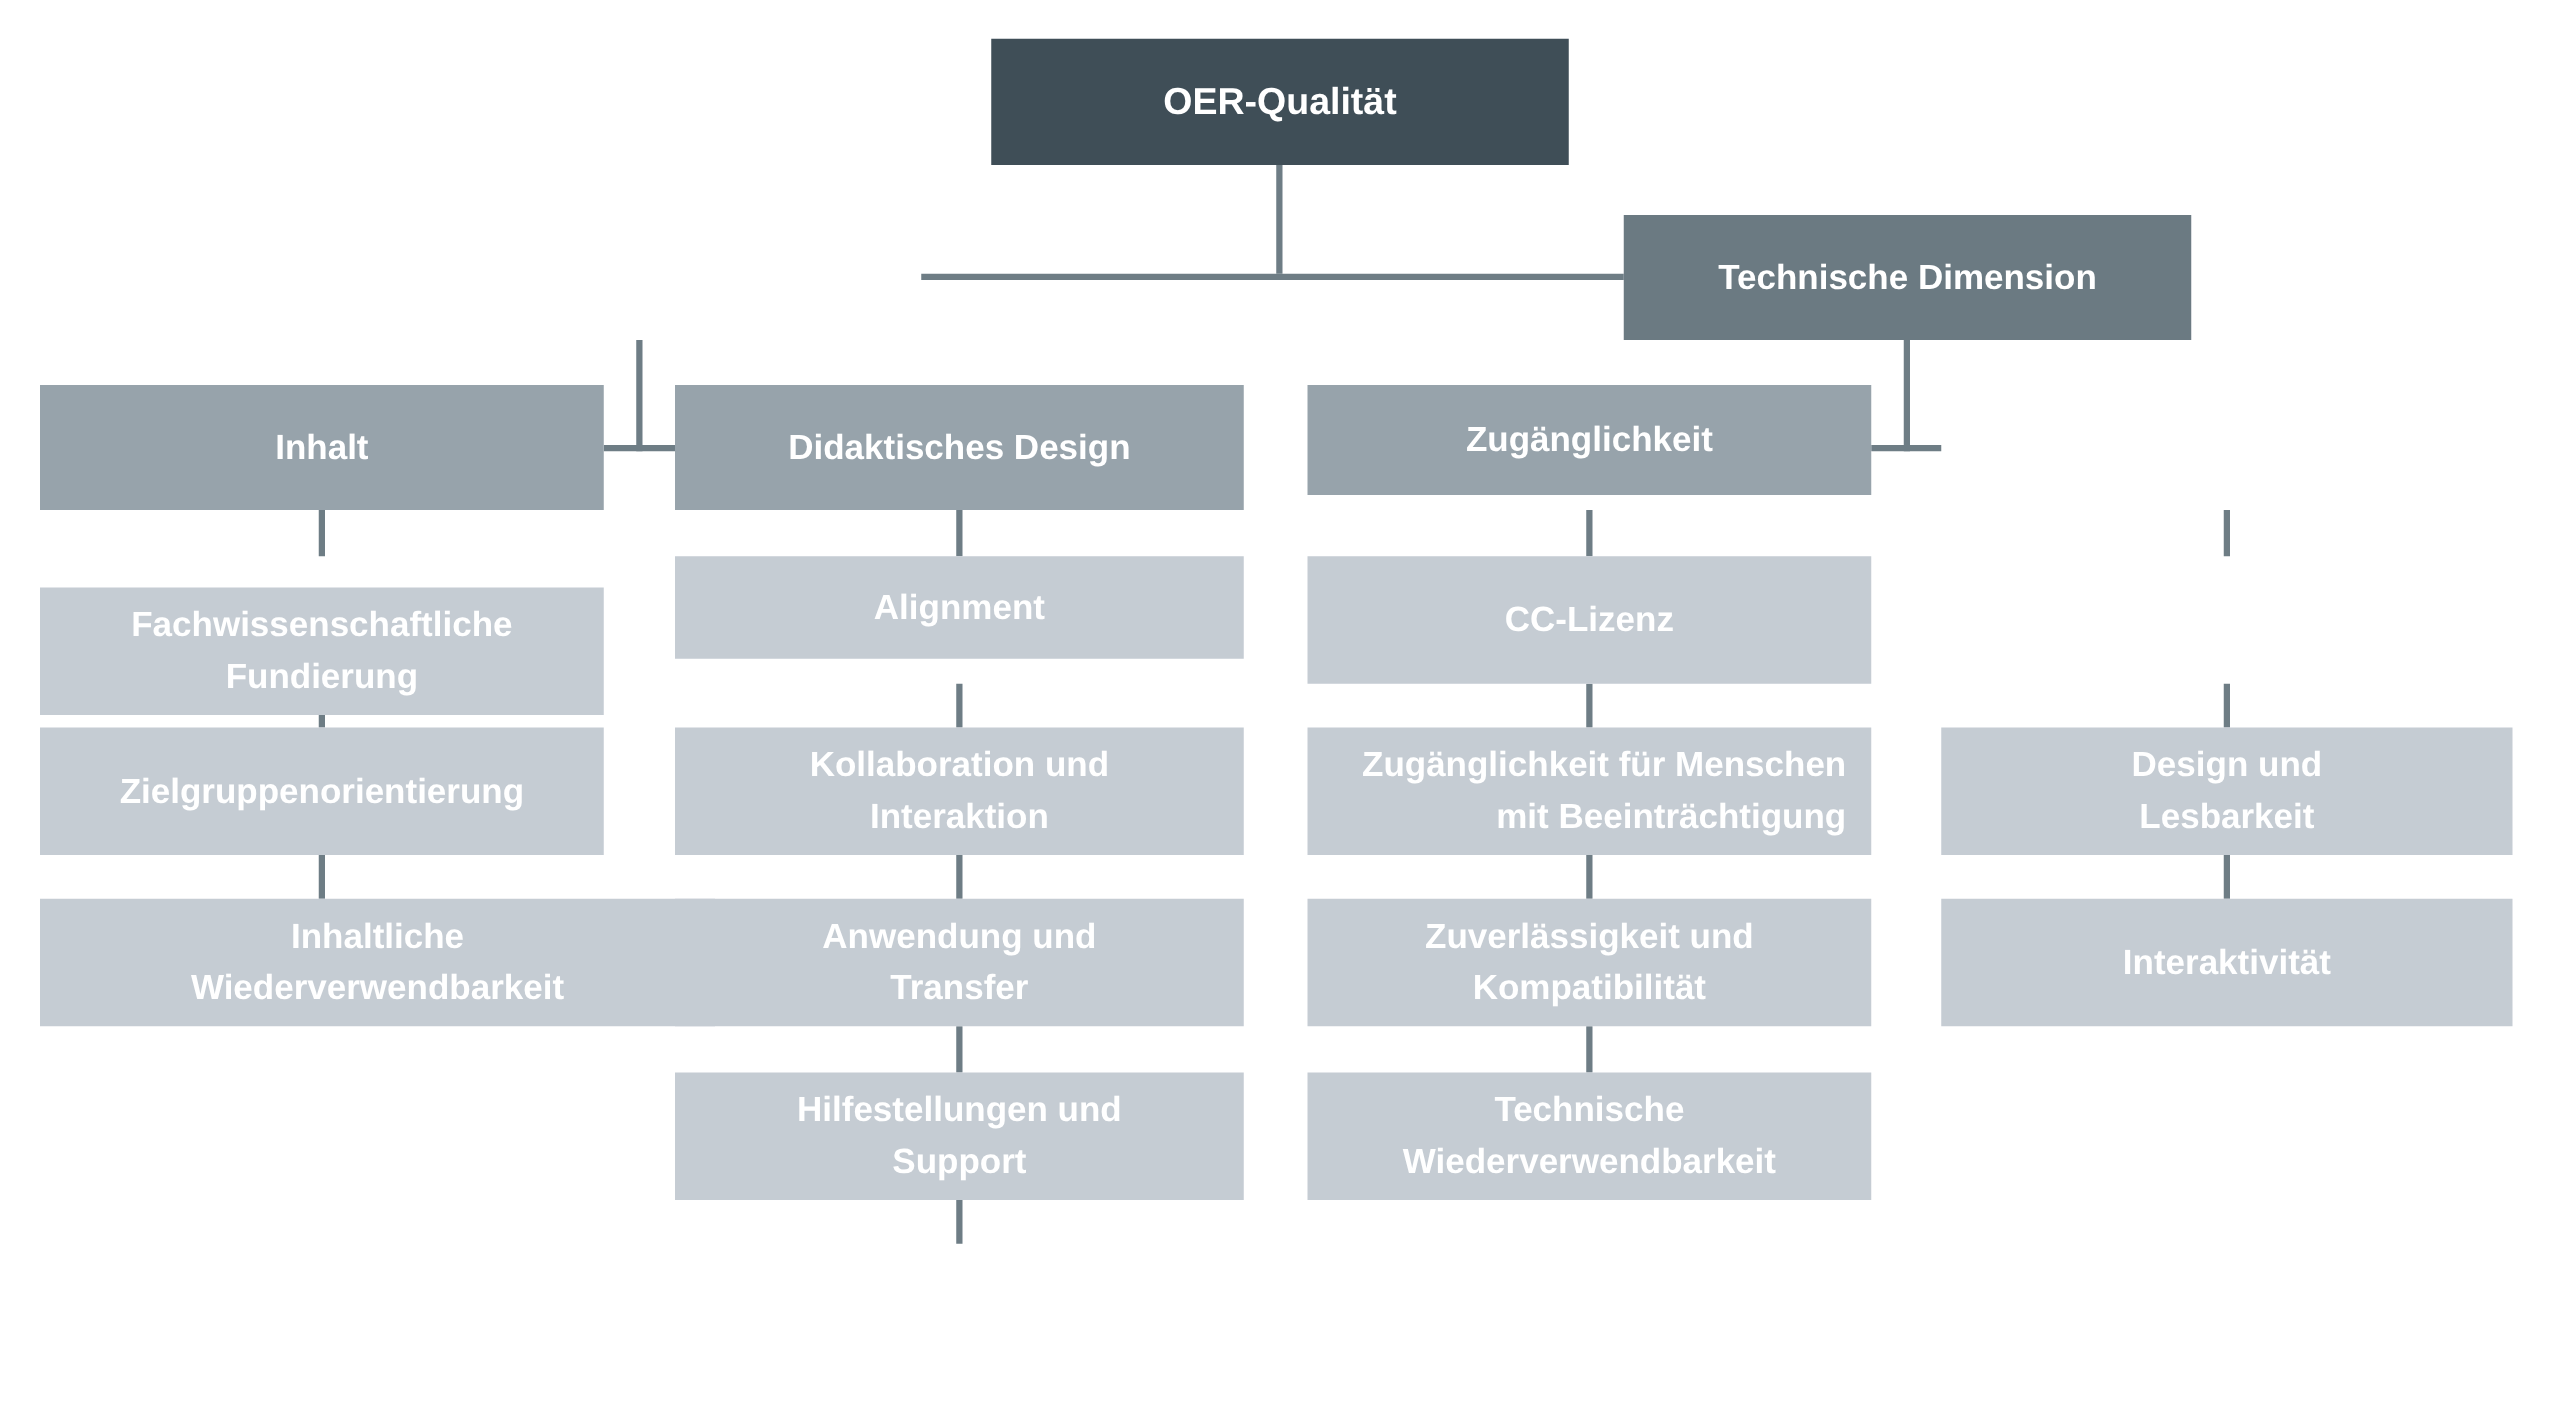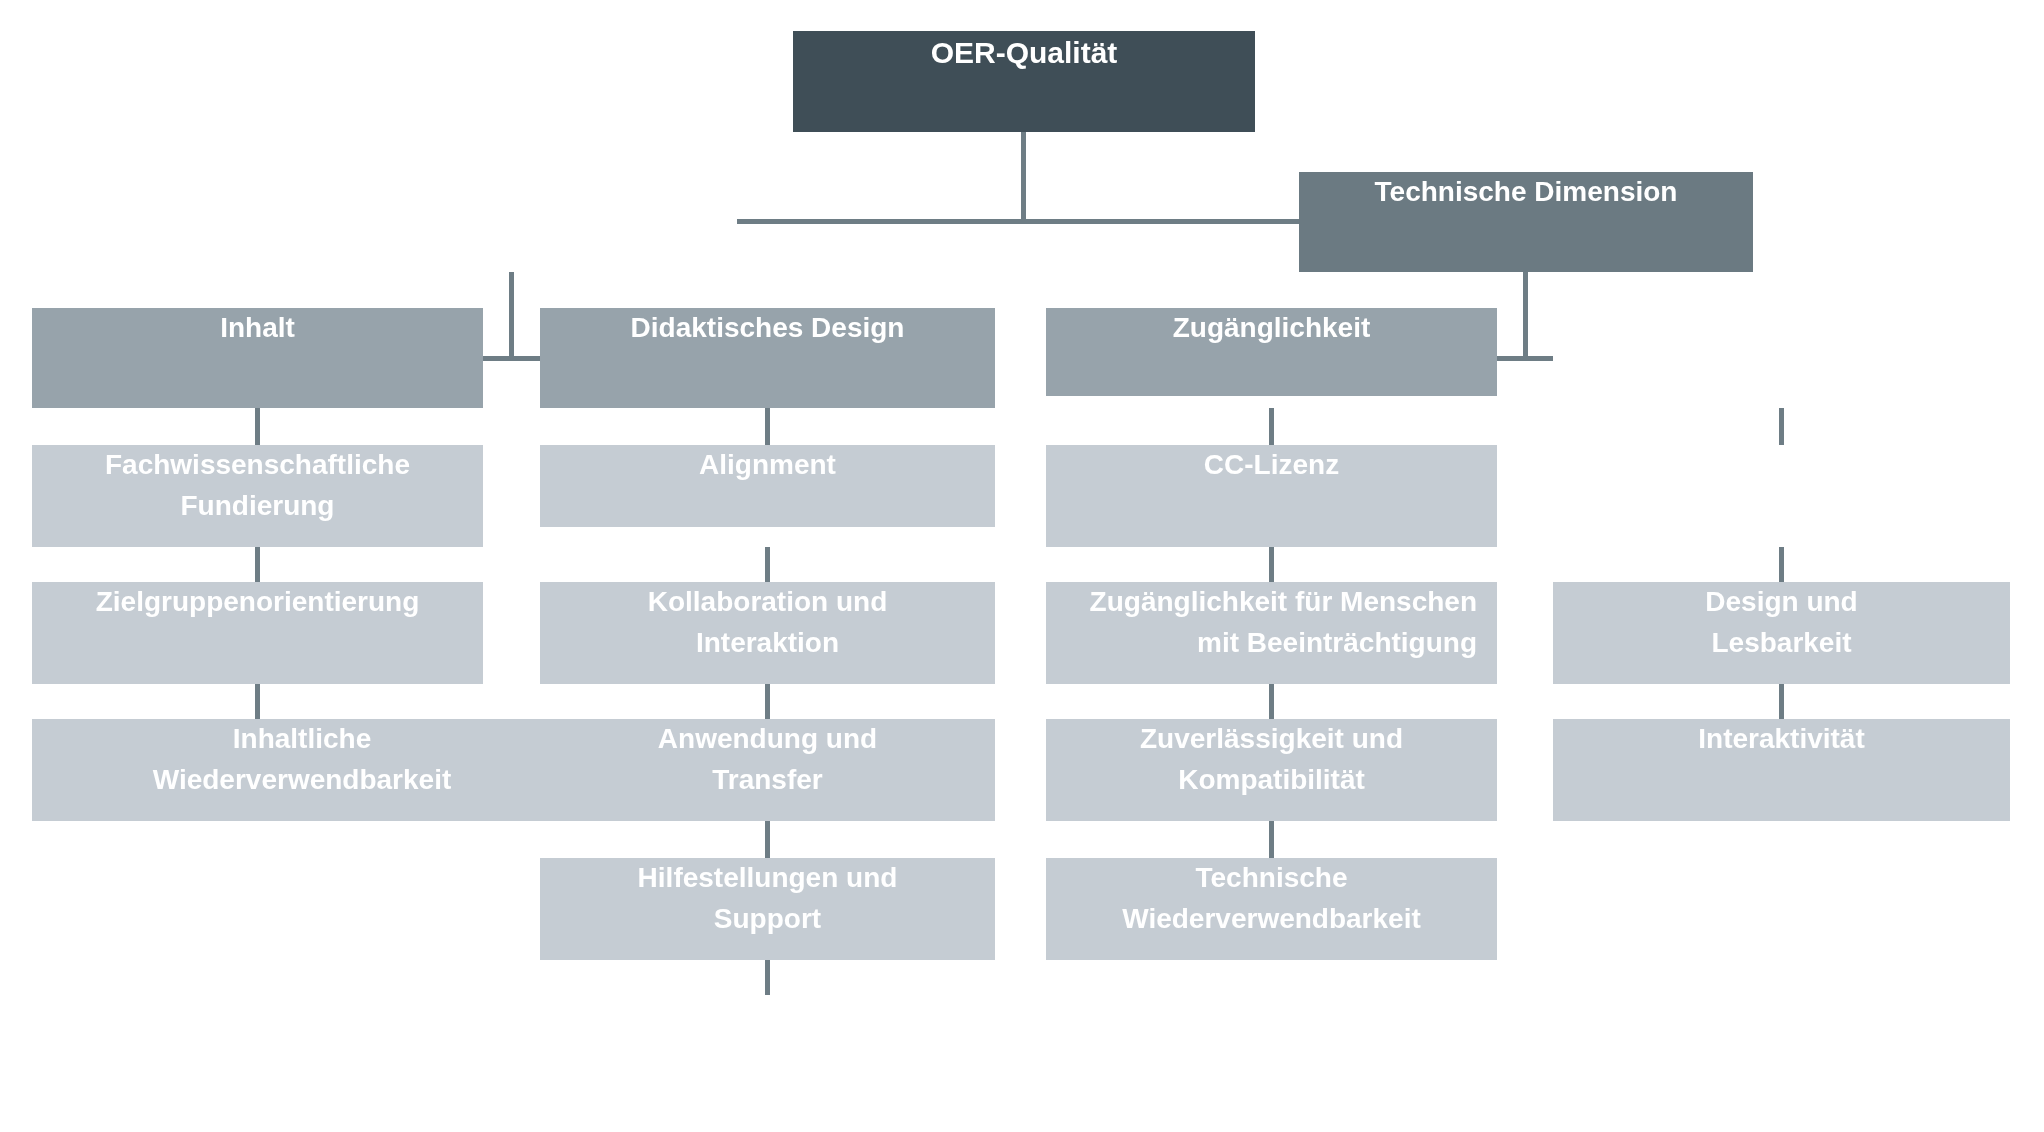--- a/index.html
+++ b/index.html
@@ -7,20 +7,21 @@
     position: relative;
     width: 2044px;
     height: 1132px;
     background: var(--background, #ffffff);
     font-family: "Liberation Sans", sans-serif;
     overflow: hidden;
   }
   .node {
     position: absolute;
     display: flex;
+    align-items: center;
     justify-content: center;
     box-sizing: border-box;
     padding: 0 10px;
     color: var(--text, #ffffff);
     font-weight: bold;
     font-size: 28px;
     line-height: 1.45;
     text-align: center;
   }
   .node .label { white-space: pre-line; }
@@ -79,21 +80,21 @@
   <div class="node category" style="left:540px;top:308px;width:455px;height:100px">
     <span class="label">Didaktisches Design</span>
   </div>
   <div class="node category" style="left:32px;top:308px;width:451px;height:100px">
     <span class="label">Inhalt</span>
   </div>
   <div class="node category" style="left:1046px;top:308px;width:451px;height:88px">
     <span class="label">Zugänglichkeit</span>
   </div>
 
-  <div class="node item" style="left:32px;top:445px;width:451px;height:102px">
+  <div class="node item" style="left:32px;top:470px;width:451px;height:102px">
     <span class="label">Fachwissenschaftliche
 Fundierung</span>
   </div>
   <div class="node item" style="left:32px;top:582px;width:451px;height:102px">
     <span class="label">Zielgruppenorientierung</span>
   </div>
   <div class="node item" style="left:32px;top:719px;width:540px;height:102px">
     <span class="label">Inhaltliche
 Wiederverwendbarkeit</span>
   </div>

